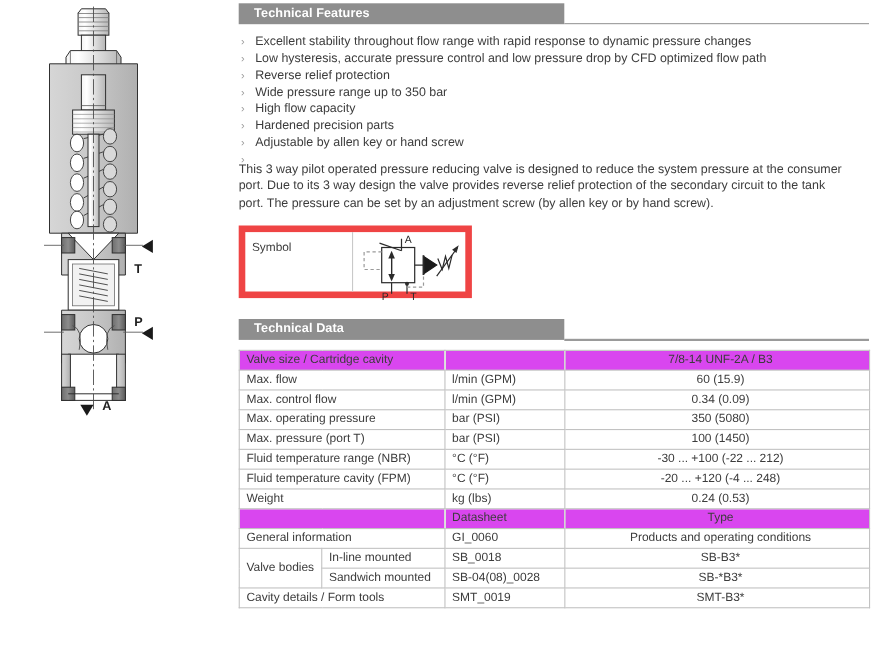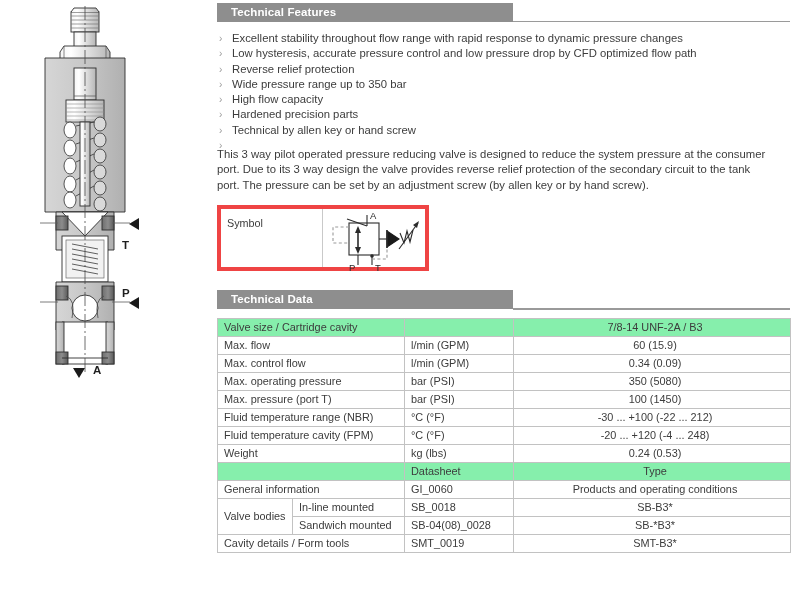--- a/index.html
+++ b/index.html
@@ -97,21 +97,21 @@
     line-height: 15.4px;
     color: #3c3c3c;
     width: 556px;
   }
 
   
   .symbol-box {
     margin-top: 12px;
     width: 212px;
     height: 66px;
-    border: 4px solid #ef4444;
+    border: 6px solid #ef4444;
     box-sizing: border-box;
     display: flex;
     position: relative;
   }
   .symbol-label-cell {
     width: 109px;
     box-sizing: border-box;
     border-right: 1px solid #c9c9c9;
     padding: 4px 0 0 6px;
   }
@@ -134,21 +134,21 @@
   table.tdata td {
     border: 1px solid #c2c2c2;
     font-size: 10.9px;
     color: #3c3c3c;
     height: 15px;
     padding: 1px 0 1px 6px;
     line-height: 13px;
     white-space: nowrap;
     overflow: hidden;
   }
-  td.shaded { background: #86efac; }
+  td.shaded { background: #d946ef; }
   td.ctr { text-align: center; padding-left: 0; }
   td.sub { padding-left: 10px; }
   td.vmerge { vertical-align: middle; }
   .col-b { width: 109px; }
   .col-c { width: 277px; }
   .col-a1 { width: 75px; }
   .col-a2 { width: 112px; }
 
   
   .port-label {
@@ -291,21 +291,21 @@
     <div class="rule"></div>
   </div>
 
   <ul class="feature-list">
     <li><span class="chev">›</span><span>Excellent stability throughout flow range with rapid response to dynamic pressure changes</span></li>
     <li><span class="chev">›</span><span>Low hysteresis, accurate pressure control and low pressure drop by CFD optimized flow path</span></li>
     <li><span class="chev">›</span><span>Reverse relief protection</span></li>
     <li><span class="chev">›</span><span>Wide pressure range up to 350 bar</span></li>
     <li><span class="chev">›</span><span>High flow capacity</span></li>
     <li><span class="chev">›</span><span>Hardened precision parts</span></li>
-    <li><span class="chev">›</span><span>Technical by allen key or hand screw</span></li>
+    <li><span class="chev">›</span><span>Adjustable by allen key or hand screw</span></li>
     <li><span class="chev">›</span></li>
   </ul>
 
 
   <p class="desc-para">This 3 way pilot operated pressure reducing valve is designed to reduce the system pressure at the consumer port. Due to its 3 way design the valve provides reverse relief protection of the secondary circuit to the tank port. The pressure can be set by an adjustment screw (by allen key or by hand screw).</p>
 
   <div class="symbol-box">
     <div class="symbol-label-cell">
       <span>Symbol</span>
     </div>

